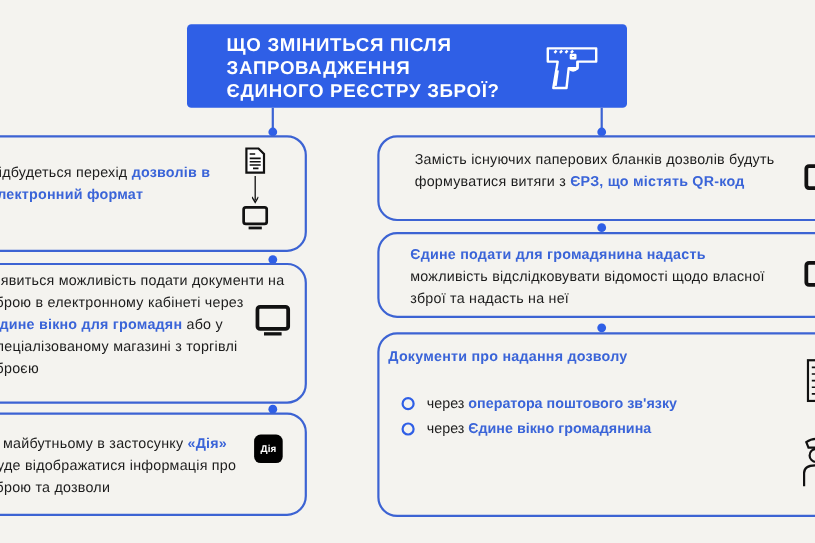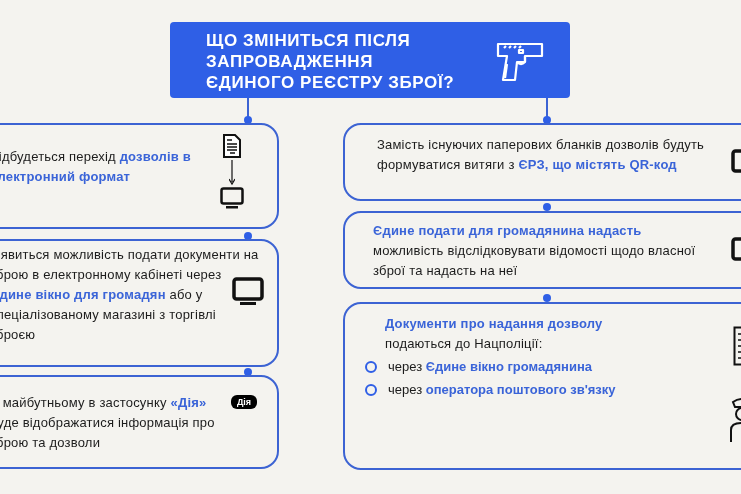--- a/index.html
+++ b/index.html
@@ -34,21 +34,21 @@
   .hl { color: #3a64d8; font-weight: 700; }
   .icon { position: absolute; }
 
   .list { list-style: none; }
   .list li { position: relative; padding-left: 23px; font-size: 13px; line-height: 20px; margin-bottom: 3px; }
   .list li .bullet {
     position: absolute; left: 0; top: 4px; width: 12px; height: 12px; border-radius: 50%;
     border: 2.5px solid #2f5fe6;
   }
   .diia {
-    background: #000; color: #fff; border-radius: 6px; width: 26px; height: 14px;
+    background: #000; color: #fff; border-radius: 6px; width: 26px; height: 26px;
     font-size: 9px; font-weight: 700; display: flex; align-items: center; justify-content: center;
   }
 </style>
 </head>
 <body>
 
 <div class="header">
   <div class="title">ЩО ЗМІНИТЬСЯ ПІСЛЯ
 ЗАПРОВАДЖЕННЯ
 ЄДИНОГО РЕЄСТРУ ЗБРОЇ?</div>
@@ -116,27 +116,26 @@
   <div class="txt" style="left:28px; top:8px; width:330px;">
     <span class="hl">Єдине подати для громадянина надасть</span><span> можливість відслідковувати відомості щодо власної зброї та надасть на неї</span>
   </div>
   <svg class="icon" style="left:386px; top:24px;" width="30" height="26" viewBox="0 0 30 26">
     <rect x="2" y="2" width="28" height="20" rx="2.5" fill="none" stroke="#111" stroke-width="3.5"></rect>
   </svg>
 </div>
 <div class="conn-dot" style="left:543px; top:294px;"></div>
 
 <div class="box" style="left:343px; top:302px; width:430px; height:168px;">
-  <div class="txt" style="left:40px; top:10px; width:330px;">
+  <div class="txt" style="left:8px; top:10px; width:330px;">
     <span class="hl">Документи про надання дозволу</span><br>
-    <span>подаються до Нацполіції:</span>
   </div>
   <ul class="list" style="position:absolute; left:20px; top:53px; width:330px;">
+    <li><span class="bullet"></span><span>через </span><span class="hl">оператора поштового зв'язку</span></li>
     <li><span class="bullet"></span><span>через </span><span class="hl">Єдине вікно громадянина</span></li>
-    <li><span class="bullet"></span><span>через </span><span class="hl">оператора поштового зв'язку</span></li>
   </ul>
   <svg class="icon" style="left:388px; top:22px;" width="20" height="40" viewBox="0 0 20 40">
     <rect x="1.5" y="1.5" width="18" height="37" fill="none" stroke="#111" stroke-width="2"></rect>
     <path d="M5 8 H20 M5 14 H20 M5 20 H20 M5 26 H20 M5 32 H20" stroke="#111" stroke-width="1.5"></path>
   </svg>
   <svg class="icon" style="left:384px; top:92px;" width="24" height="48" viewBox="0 0 24 48">
     <path d="M4 6 Q12 0 22 6 L20 11 H6 Z" fill="none" stroke="#111" stroke-width="2"></path>
     <circle cx="13" cy="18" r="6" fill="none" stroke="#111" stroke-width="2"></circle>
     <path d="M2 46 V34 Q2 27 12 27 Q22 27 22 34 V46" fill="none" stroke="#111" stroke-width="2"></path>
   </svg>

